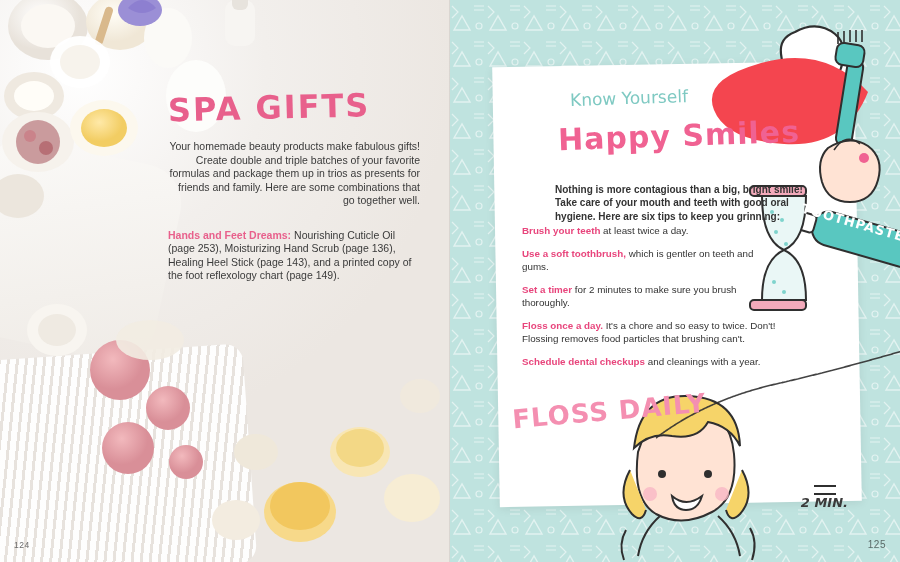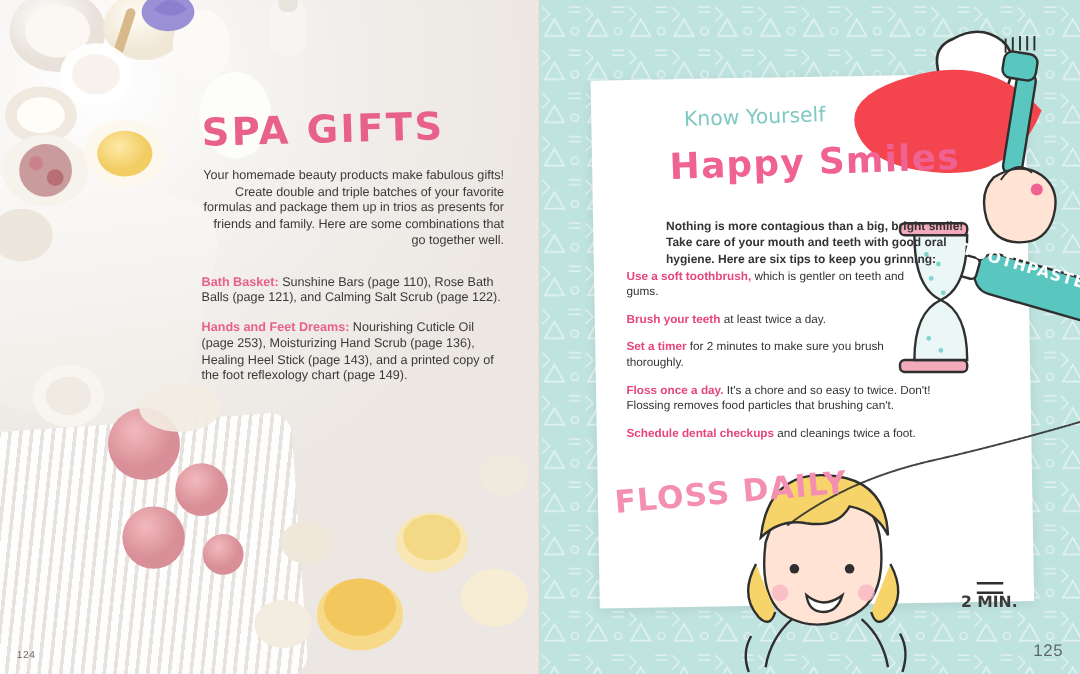--- a/index.html
+++ b/index.html
@@ -33,25 +33,25 @@
   .card{position:absolute;left:46px;top:64px;width:362px;height:440px;background:#fff;
      box-shadow:0 2px 10px rgba(0,0,0,.08);transform:rotate(-1deg);}
   .know{position:absolute;left:120px;top:88px;font-family:"DejaVu Sans",sans-serif;
      font-size:17px;color:#7ec9c2;transform:rotate(-2deg);}
   .happy{position:absolute;left:108px;top:118px;font-family:"DejaVu Sans",sans-serif;
      font-weight:bold;font-size:30px;color:#f06292;transform:rotate(-2deg);letter-spacing:1px;}
   .hs-intro{position:absolute;left:72px;top:183px;width:250px;font-size:10px;line-height:13.4px;color:#333;font-weight:bold;margin-left:33px;}
   .hs-tips{position:absolute;left:72px;top:214px;width:258px;}
   .hs-tip{font-size:9.8px;line-height:13.2px;color:#333;margin-bottom:9px;}
   .hs-tip b{color:#e8457c;font-weight:bold;}
-  .pgnum-r{position:absolute;right:14px;bottom:12px;font-size:14px;color:#5a6a68;letter-spacing:.5px;}
+  .pgnum-r{position:absolute;right:14px;bottom:12px;font-size:10px;color:#5a6a68;letter-spacing:.5px;}
   .floss{position:absolute;left:62px;top:398px;font-family:"DejaVu Sans",sans-serif;font-weight:bold;
      font-size:26px;color:#f48fb1;line-height:26px;transform:rotate(-5deg);letter-spacing:1px;}
   .minlbl{position:absolute;right:52px;bottom:52px;font-family:"DejaVu Sans",sans-serif;
-     font-weight:bold;font-size:13px;color:#3a3a3a;}
+     font-weight:bold;font-size:13px;color:#3a3a3a;font-style:italic;}
   .toothpaste-txt{position:absolute;right:-6px;top:215px;font-family:"DejaVu Sans",sans-serif;
      font-weight:bold;font-size:13px;color:#ffffff;transform:rotate(16deg);letter-spacing:1px;}
   .gutter{position:absolute;left:449px;top:0;width:2px;height:562px;background:linear-gradient(90deg,rgba(0,0,0,.10),rgba(0,0,0,0));}
 </style>
 </head>
 <body>
 
 <div class="spread">
 
   <div class="page-left">
@@ -121,23 +121,20 @@
       <ellipse cx="236" cy="520" rx="24" ry="20" fill="#f3ece0"></ellipse>
       <ellipse cx="420" cy="396" rx="20" ry="17" fill="#f0e9dd"></ellipse>
       <ellipse cx="57" cy="330" rx="30" ry="26" fill="#f8f5f0"></ellipse>
       <ellipse cx="57" cy="330" rx="19" ry="16" fill="#efeae2"></ellipse>
     </svg>
 
     <div class="sg-title">SPA GIFTS</div>
     <div class="sg-intro">Your homemade beauty products make fabulous gifts! Create double and triple batches of your favorite formulas and package them up in trios as presents for friends and family. Here are some combinations that go together well.</div>
 
     <div class="sg-list">
-      <p class="sg-item">
-        <b>Bath Basket:</b><span> Sunshine Bars (page 110), Rose Bath Balls (page 121), and Calming Salt Scrub (page 122).</span>
-      </p>
       <p class="sg-item">
         <b>Hands and Feet Dreams:</b><span> Nourishing Cuticle Oil (page 253), Moisturizing Hand Scrub (page 136), Healing Heel Stick (page 143), and a printed copy of the foot reflexology chart (page 149).</span>
       </p>
     </div>
 
     <div class="pgnum-l">124</div>
   </div>
 
   <div class="gutter"></div>
 
@@ -227,33 +224,33 @@
 
       <path d="M364 486 h22 M364 494 h22" stroke="#2f2f2f" stroke-width="2"></path>
     </svg>
 
     <div class="know">Know Yourself</div>
     <div class="happy">Happy Smiles</div>
     <div class="hs-intro">Nothing is more contagious than a big, bright smile! Take care of your mouth and teeth with good oral hygiene. Here are six tips to keep you grinning:</div>
 
     <div class="hs-tips">
       <p class="hs-tip">
+        <b>Brush your teeth</b><span> at least twice a day.</span>
+      </p>
+      <p class="hs-tip">
         <b>Use a soft toothbrush,</b><span> which is gentler on teeth and gums.</span>
       </p>
       <p class="hs-tip">
-        <b>Brush your teeth</b><span> at least twice a day.</span>
-      </p>
-      <p class="hs-tip">
         <b>Set a timer</b><span> for 2 minutes to make sure you brush thoroughly.</span>
       </p>
       <p class="hs-tip">
         <b>Floss once a day.</b><span> It's a chore and so easy to twice. Don't! Flossing removes food particles that brushing can't.</span>
       </p>
       <p class="hs-tip">
-        <b>Schedule dental checkups</b><span> and cleanings twice a foot.</span>
+        <b>Schedule dental checkups</b><span> and cleanings with a year.</span>
       </p>
     </div>
 
     <div class="floss">FLOSS DAILY</div>
     <div class="minlbl">2 MIN.</div>
     <div class="toothpaste-txt">TOOTHPASTE</div>
 
     <div class="pgnum-r">125</div>
   </div>
 

